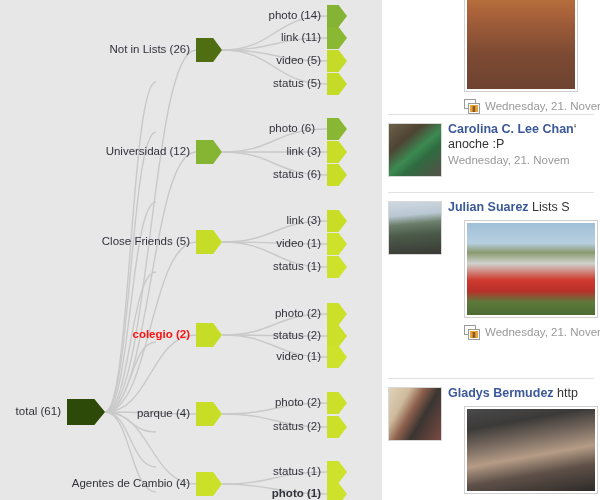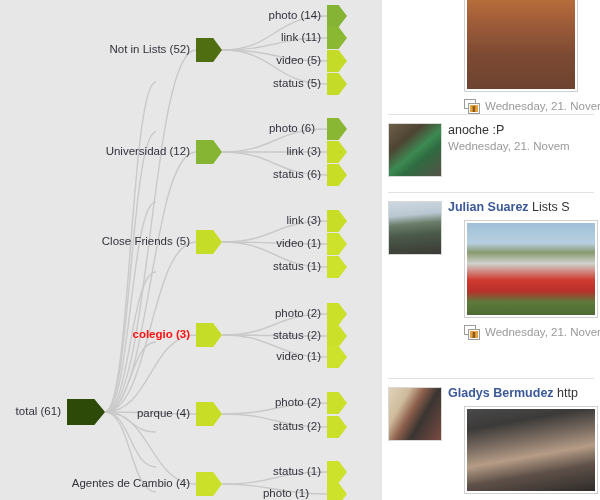--- a/index.html
+++ b/index.html
@@ -166,43 +166,43 @@
         </g>
         <g>
           <path d="M327,461 L338.6,461 L347,472 L338.6,483 L327,483 Z" fill="#cde22a"></path>
         </g>
         <g>
           <path d="M327,483 L338.6,483 L347,494 L338.6,505 L327,505 Z" fill="#cde22a"></path>
         </g>
       </svg>
     <div id="viz-nodes">
         <div class="node-label" style="right: 321px; top: 405px;">total (61)</div>
-        <div class="node-label" style="right: 192px; top: 43px;">Not in Lists (52)</div>
+        <div class="node-label" style="right: 192px; top: 43px;">Not in Lists (26)</div>
         <div class="node-label" style="right: 61px; top: 9px;">photo (14)</div>
         <div class="node-label" style="right: 61px; top: 31px;">link (11)</div>
         <div class="node-label" style="right: 61px; top: 54px;">video (5)</div>
         <div class="node-label" style="right: 61px; top: 77px;">status (5)</div>
         <div class="node-label" style="right: 192px; top: 145px;">Universidad (12)</div>
         <div class="node-label" style="right: 67px; top: 122px;">photo (6)</div>
         <div class="node-label" style="right: 61px; top: 145px;">link (3)</div>
         <div class="node-label" style="right: 61px; top: 168px;">status (6)</div>
         <div class="node-label" style="right: 192px; top: 235px;">Close Friends (5)</div>
         <div class="node-label" style="right: 61px; top: 214px;">link (3)</div>
         <div class="node-label" style="right: 61px; top: 237px;">video (1)</div>
         <div class="node-label" style="right: 61px; top: 260px;">status (1)</div>
-        <div class="node-label red" style="right: 192px; top: 328px;">colegio (3)</div>
+        <div class="node-label red" style="right: 192px; top: 328px;">colegio (2)</div>
         <div class="node-label" style="right: 61px; top: 307px;">photo (2)</div>
         <div class="node-label" style="right: 61px; top: 329px;">status (2)</div>
         <div class="node-label" style="right: 61px; top: 350px;">video (1)</div>
         <div class="node-label" style="right: 192px; top: 407px;">parque (4)</div>
         <div class="node-label" style="right: 61px; top: 396px;">photo (2)</div>
         <div class="node-label" style="right: 61px; top: 420px;">status (2)</div>
         <div class="node-label" style="right: 192px; top: 477px;">Agentes de Cambio (4)</div>
         <div class="node-label" style="right: 61px; top: 465px;">status (1)</div>
-        <div class="node-label" style="right: 73px; top: 487px;">photo (1)</div>
+        <div class="node-label" style="right: 61px; top: 487px; font-weight: bold;">photo (1)</div>
       </div>
   </div>
 
   <div id="feed">
 
     <div class="story" style="height:120px;">
       <div class="story-body" style="margin-left:82px;padding-top:0;">
         <div class="bigphoto" style="width:108px;height:92px;margin-top:-6px;">
           <i style="background:
               linear-gradient(180deg,#b8703c 0%,#a9623a 18%,#9c5b38 30%,#8d5336 46%,#7d4a33 62%,#6d4330 100%);
@@ -223,20 +223,23 @@
       </div>
     </div>
 
     <div class="divider"></div>
 
     <div class="story" style="height:70px;padding-top:7px;">
       <div class="thumb" style="top:8px;">
         <i style="background:linear-gradient(140deg,#6d6048 0%,#4e4433 30%,#3c8a52 52%,#2f6b40 66%,#555147 100%);"></i>
       </div>
       <div class="story-body">
+        <div class="name">
+          <span>Carolina C. Lee Chan</span><span class="rest">‘</span>
+        </div>
         <div class="msg">anoche :P</div>
         <div class="ts">Wednesday, 21. Novem</div>
       </div>
     </div>
 
     <div class="divider"></div>
 
     <div class="story" style="height:178px;padding-top:7px;">
       <div class="thumb" style="top:8px;">
         <i style="background:linear-gradient(175deg,#cfd8e0 0%,#b9c7d2 26%,#6c7f6b 42%,#4b5a4a 62%,#3a3a34 100%);"></i>

